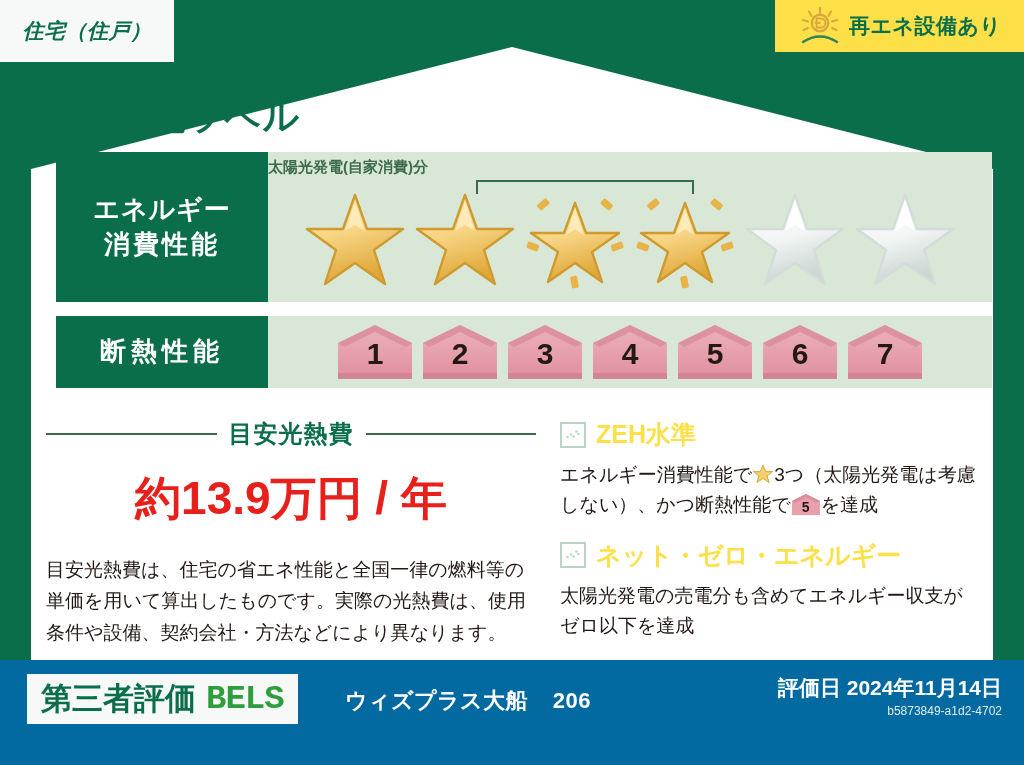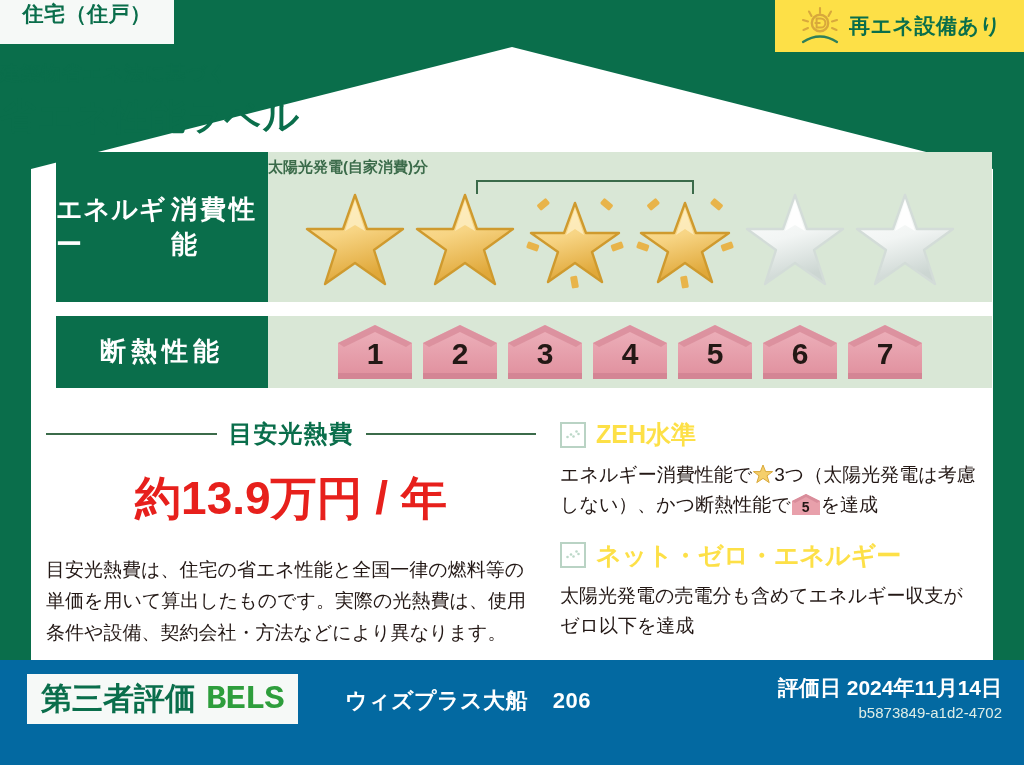--- a/index.html
+++ b/index.html
@@ -6,23 +6,23 @@
   html,body { width:1024px; height:765px; overflow:hidden; }
   body {
     font-family:"Liberation Sans","DejaVu Sans",sans-serif;
     background:#0a6e4b;
     position:relative;
   }
 
   
   #badge-dwelling {
     position:absolute; left:0; top:0;
-    width:174px; height:44px;
+    width:174px; height:62px;
     background:#f6f9f7;
-    display:flex; align-items:flex-start; justify-content:center;
+    display:flex; align-items:center; justify-content:center;font-style:italic;
   }
   #badge-dwelling .txt {
     color:#0a6e4b; font-size:21px; font-weight:bold; letter-spacing:.5px;
   }
   #badge-renew {
     position:absolute; right:0; top:0;
     width:249px; height:52px;
     background:#fde047;
     display:flex; align-items:center; padding-left:24px; gap:8px;
   }
@@ -53,21 +53,21 @@
 
   
   #rows { position:absolute; left:56px; top:152px; width:936px; }
 
   .perf-row { display:flex; height:150px; }
   .perf-row.insul { height:72px; margin-top:14px; }
 
   .row-label {
     width:212px; flex:0 0 auto;
     background:#0a6e4b;
-    display:flex; flex-direction:row;
+    display:flex; flex-direction:column;
     align-items:center; justify-content:center;
     color:#fff; font-weight:bold;
   }
   .row-label .l1 { font-size:26px; letter-spacing:1px; line-height:1.35; }
   .row-label .l2 { font-size:26px; letter-spacing:3px; line-height:1.35; }
   .row-label.one .l1 { font-size:26px; letter-spacing:5px; }
 
   .row-body {
     flex:1 1 auto; background:#d9e7d6;
     position:relative;
@@ -177,21 +177,21 @@
     position:absolute; left:345px; top:26px;
     color:#fff; font-size:22px; font-weight:bold; letter-spacing:.5px;
   }
   #bldg-name .unit { margin-left:18px; }
   #eval-date {
     position:absolute; right:22px; top:14px;
     color:#fff; font-size:21px; font-weight:bold; text-align:right;
   }
   #eval-id {
     position:absolute; right:22px; top:44px;
-    color:#dfeee7; font-size:15px; text-align:right;
+    color:#dfeee7; font-size:12px; text-align:right;
   }
 </style>
 </head>
 <body>
 
 <div id="badge-dwelling">
   <span class="txt">住宅（住戸）</span>
 </div>
 
 <div id="badge-renew">

